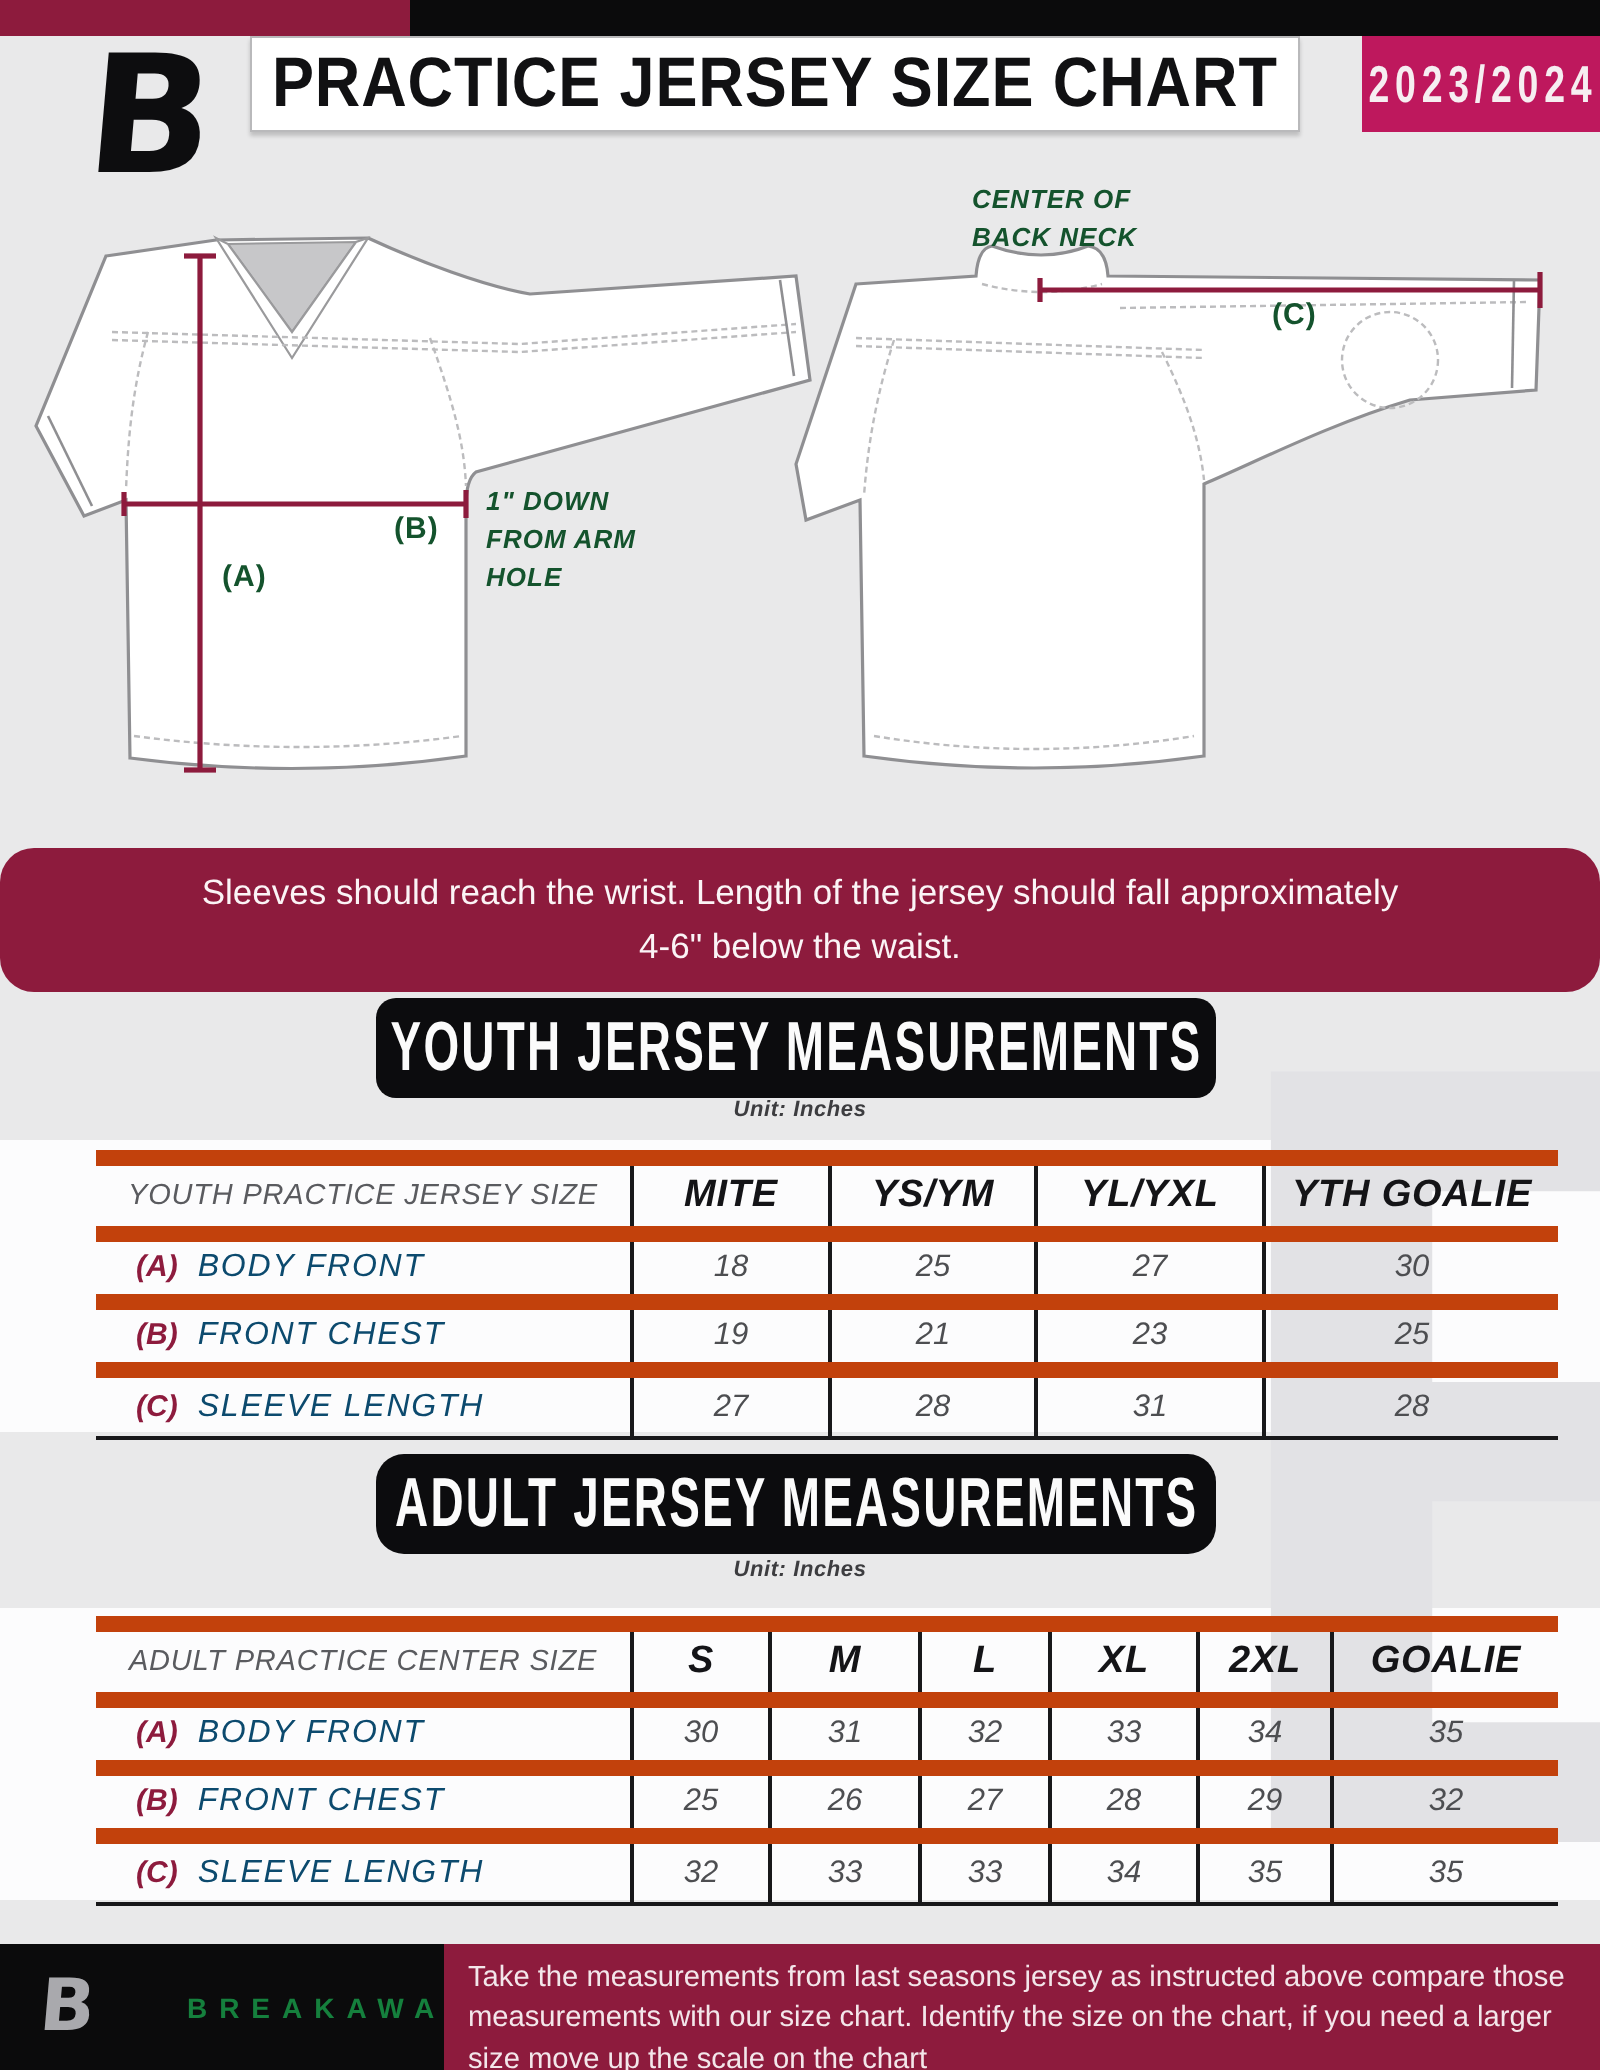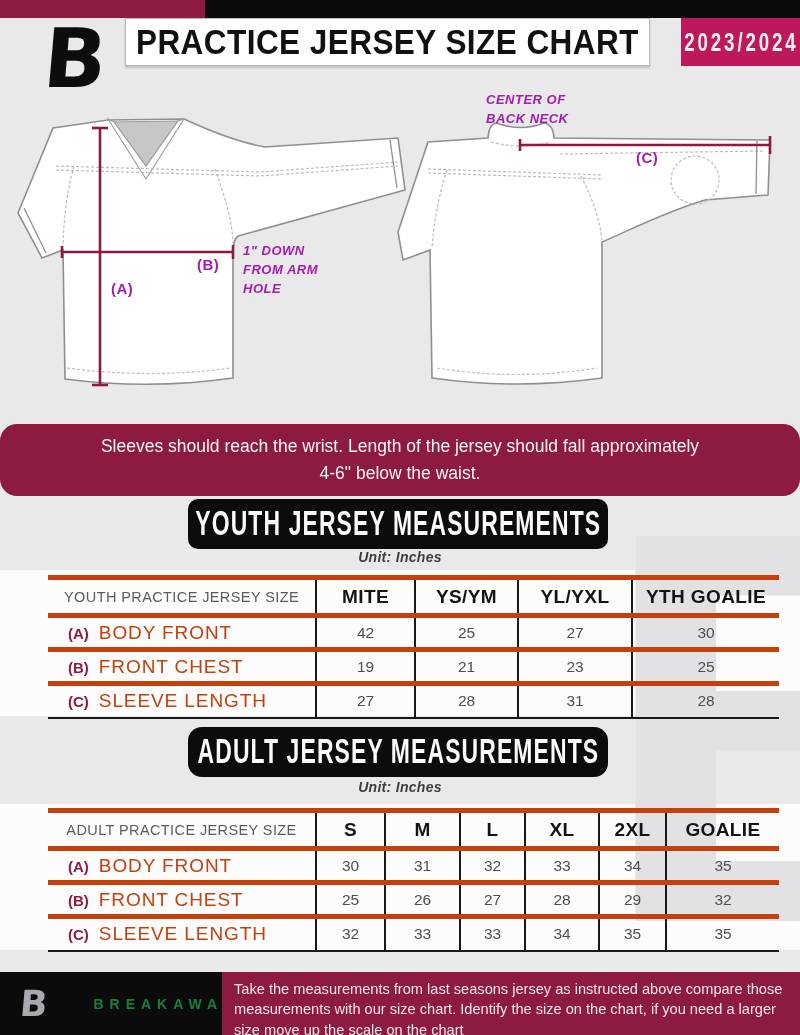--- a/index.html
+++ b/index.html
@@ -30,21 +30,21 @@
   .year-block {
     position:absolute; left:650px; top:18px; width:121px; height:48px;
     background:#be185d; display:flex; align-items:center; justify-content:center;margin-left:31px;
   }
   .year-block .t {
     display:inline-block; font-weight:bold; font-size:26px; color:#f6eef1;
     letter-spacing:4px; transform:scaleX(0.72); white-space:nowrap;
   }
   
   .jersey-svg { position:absolute; }
-  .anno { position:absolute; color:#a21caf; z-index:3; }
+  .anno { position:absolute; color:#14532d; z-index:3; }
   .anno-key { font-weight:bold; font-size:15px; font-style:normal; letter-spacing:0.5px; }
   .anno-note { font-style:italic; font-size:13px; line-height:1.45; letter-spacing:0.5px; font-weight:bold; }
   
   .notice-banner {
     position:absolute; left:0; top:424px; width:800px; height:72px;
     background:#8d1b3d; display:flex; align-items:center; justify-content:center; z-index:4;border-radius:17px;
   }
   .notice-banner p {
     max-width:600px; text-align:center; color:#fbf4f6; font-size:17.5px; line-height:1.55;
   }
@@ -62,43 +62,43 @@
     border-radius:10px; display:flex; align-items:center; justify-content:center; z-index:3;
   }
   .heading-youth { top:499px; }
   .heading-adult { top:727px;border-radius:14px; }
   .section-heading .t {
     display:inline-block; color:#fbfbfb; font-weight:bold; font-size:31px;
     letter-spacing:1.5px; transform:scale(0.74,1.12); white-space:nowrap;
   }
   .unit-label {
     position:absolute; left:0; width:800px; text-align:center; z-index:3;
-    font-style:italic; font-weight:bold; font-size:14px; color:#3d3d40; letter-spacing:0.3px;
+    font-style:italic; font-weight:bold; font-size:11px; color:#3d3d40; letter-spacing:0.3px;
   }
   .unit-youth { top:549px; }
   .unit-adult { top:779px; }
   
   .size-table {
     position:absolute; left:48px; width:731px; border-collapse:collapse;
     table-layout:fixed; z-index:3;
   }
   .table-youth { top:575px; }
   .table-adult { top:808px; }
   .size-table th, .size-table td {
-    border-top:5px solid #c2410c; text-align:center; vertical-align:middle;
-    height:34px; padding:0;
+    border-top:8px solid #c2410c; text-align:center; vertical-align:middle;
+    height:34px; padding:0;font-style:italic;
   }
   .size-table tr.head-row th { height:38px; }
   .size-table tr:last-child td { border-bottom:2px solid #18181a; }
   .size-table th + th, .size-table td + td { border-left:2px solid #18181a; }
   th.label-h { color:#5a5b5f; font-weight:normal; font-size:14.5px; letter-spacing:0.4px; }
   th.size-h  { color:#141417; font-weight:bold; font-size:19px; letter-spacing:0.4px; }
   td.label-cell { text-align:left; padding-left:20px; }
   td.label-cell .key { color:#8d1b3d; font-weight:bold; font-size:15px; margin-right:10px; }
-  td.label-cell .rlabel { color:#c2410c; font-size:19px; letter-spacing:0.9px; }
+  td.label-cell .rlabel { color:#0c4a6e; font-size:16px; letter-spacing:0.9px; }
   td.val { color:#4d4e51; font-size:15.5px; }
   
   .footer { position:absolute; left:0; top:972px; width:800px; height:63px; display:flex; z-index:5; }
   .footer-brand {
     width:222px; flex:0 0 222px; background:#0b0b0c;
     display:flex; align-items:center; padding-left:20px;
   }
   .footer-brand .logo-b {
     font-family:"DejaVu Sans", sans-serif; font-weight:bold; font-size:36px;
     color:#a9a9ad; transform:skewX(-5deg); margin-right:14px;
@@ -205,21 +205,21 @@
       <th class="label-h">YOUTH PRACTICE JERSEY SIZE</th>
       <th class="size-h">MITE</th>
       <th class="size-h">YS/YM</th>
       <th class="size-h">YL/YXL</th>
       <th class="size-h">YTH GOALIE</th>
     </tr>
     <tr>
       <td class="label-cell">
         <span class="key">(A)</span><span class="rlabel">BODY FRONT</span>
       </td>
-      <td class="val">42</td>
+      <td class="val">18</td>
       <td class="val">25</td>
       <td class="val">27</td>
       <td class="val">30</td>
     </tr>
     <tr>
       <td class="label-cell">
         <span class="key">(B)</span><span class="rlabel">FRONT CHEST</span>
       </td>
       <td class="val">19</td>
       <td class="val">21</td>
@@ -248,21 +248,21 @@
         <col style="width:268px">
         <col style="width:69px">
         <col style="width:75px">
         <col style="width:65px">
         <col style="width:74px">
         <col style="width:67px">
         <col style="width:113px">
       </colgroup>
     <tbody>
         <tr class="head-row">
-      <th class="label-h">ADULT PRACTICE JERSEY SIZE</th>
+      <th class="label-h">ADULT PRACTICE CENTER SIZE</th>
       <th class="size-h">S</th>
       <th class="size-h">M</th>
       <th class="size-h">L</th>
       <th class="size-h">XL</th>
       <th class="size-h">2XL</th>
       <th class="size-h">GOALIE</th>
     </tr>
     <tr>
       <td class="label-cell">
         <span class="key">(A)</span><span class="rlabel">BODY FRONT</span>

